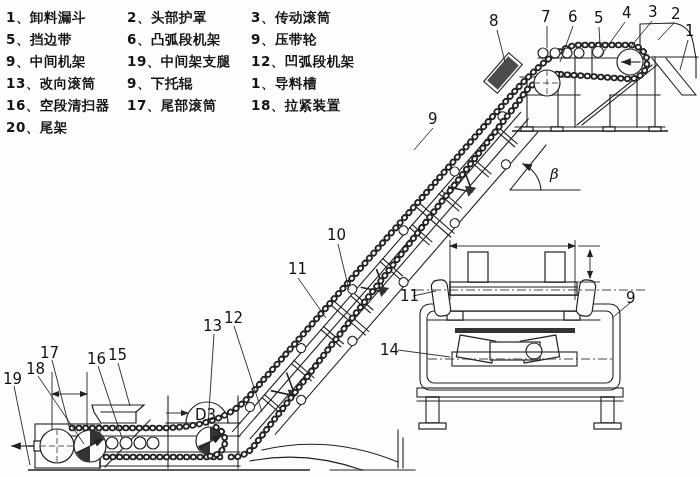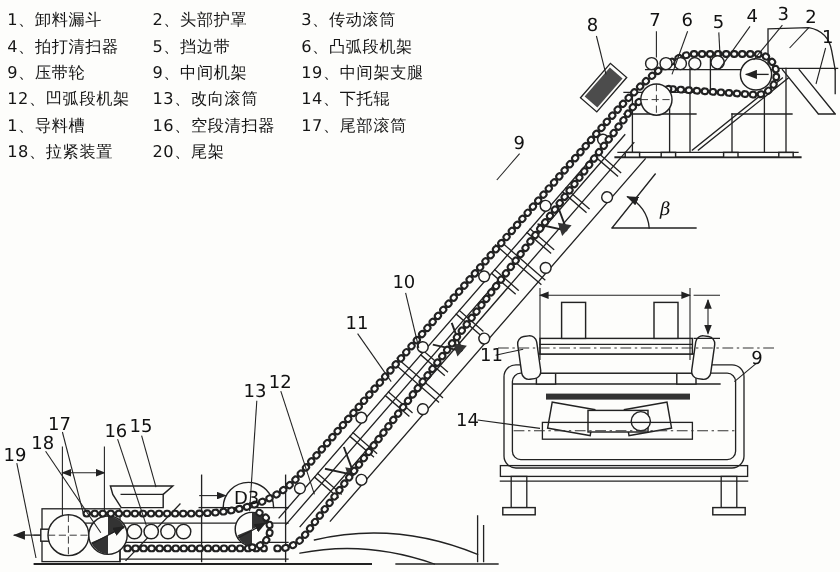--- a/index.html
+++ b/index.html
@@ -1,21 +1,21 @@
 <!DOCTYPE html>
 <html><head>
 <meta charset="utf-8">
 <style>
   html,body{margin:0;padding:0;background:#888;}
   #page{position:relative;width:700px;height:477px;background:#fdfdfb;overflow:hidden;
         font-family:"DejaVu Sans",sans-serif;color:#111;}
   
   #legend{position:absolute;left:6px;top:6px;display:grid;
           grid-template-columns:121px 124px auto;
-          grid-auto-rows:22px;font-size:13.5px;font-weight:normal;
+          grid-auto-rows:22px;font-size:13.5px;font-weight:bold;
           letter-spacing:.5px;white-space:nowrap;color:#151515;}
   #legend span{line-height:22px;}
   
   svg{position:absolute;left:0;top:0;}
   .ln{stroke:#222;stroke-width:1.1;fill:none;stroke-linecap:square;}
   .ln2{stroke:#222;stroke-width:1.6;fill:none;}
   .beads{stroke:#222;stroke-width:6.5;fill:none;stroke-dasharray:.5 6.2;stroke-linecap:round;}
   .beadcore{stroke:#fdfdfb;stroke-width:3;fill:none;stroke-dasharray:.5 6.2;stroke-linecap:round;}
   .wh{fill:#fdfdfb;stroke:#222;stroke-width:1.2;}
   .dk{fill:#333;stroke:none;}
@@ -27,29 +27,28 @@
 </style>
 </head>
 <body>
 
 <div id="page">
 
   <div id="legend">
     <span>1、卸料漏斗</span>
     <span>2、头部护罩</span>
     <span>3、传动滚筒</span>
-    <span>4、拍打清扫器</span>
     <span>5、挡边带</span>
     <span>6、凸弧段机架</span>
     <span>9、压带轮</span>
     <span>9、中间机架</span>
     <span>19、中间架支腿</span>
     <span>12、凹弧段机架</span>
     <span>13、改向滚筒</span>
-    <span>14、下托辊</span>
+    <span>9、下托辊</span>
     <span>1、导料槽</span>
     <span>16、空段清扫器</span>
     <span>17、尾部滚筒</span>
     <span>18、拉紧装置</span>
     <span>20、尾架</span>
   </div>
 
   <svg width="700" height="477" viewBox="0 0 700 477">
     <defs>
       <marker id="mA" markerWidth="9" markerHeight="7" refX="8" refY="3.5" orient="auto">

